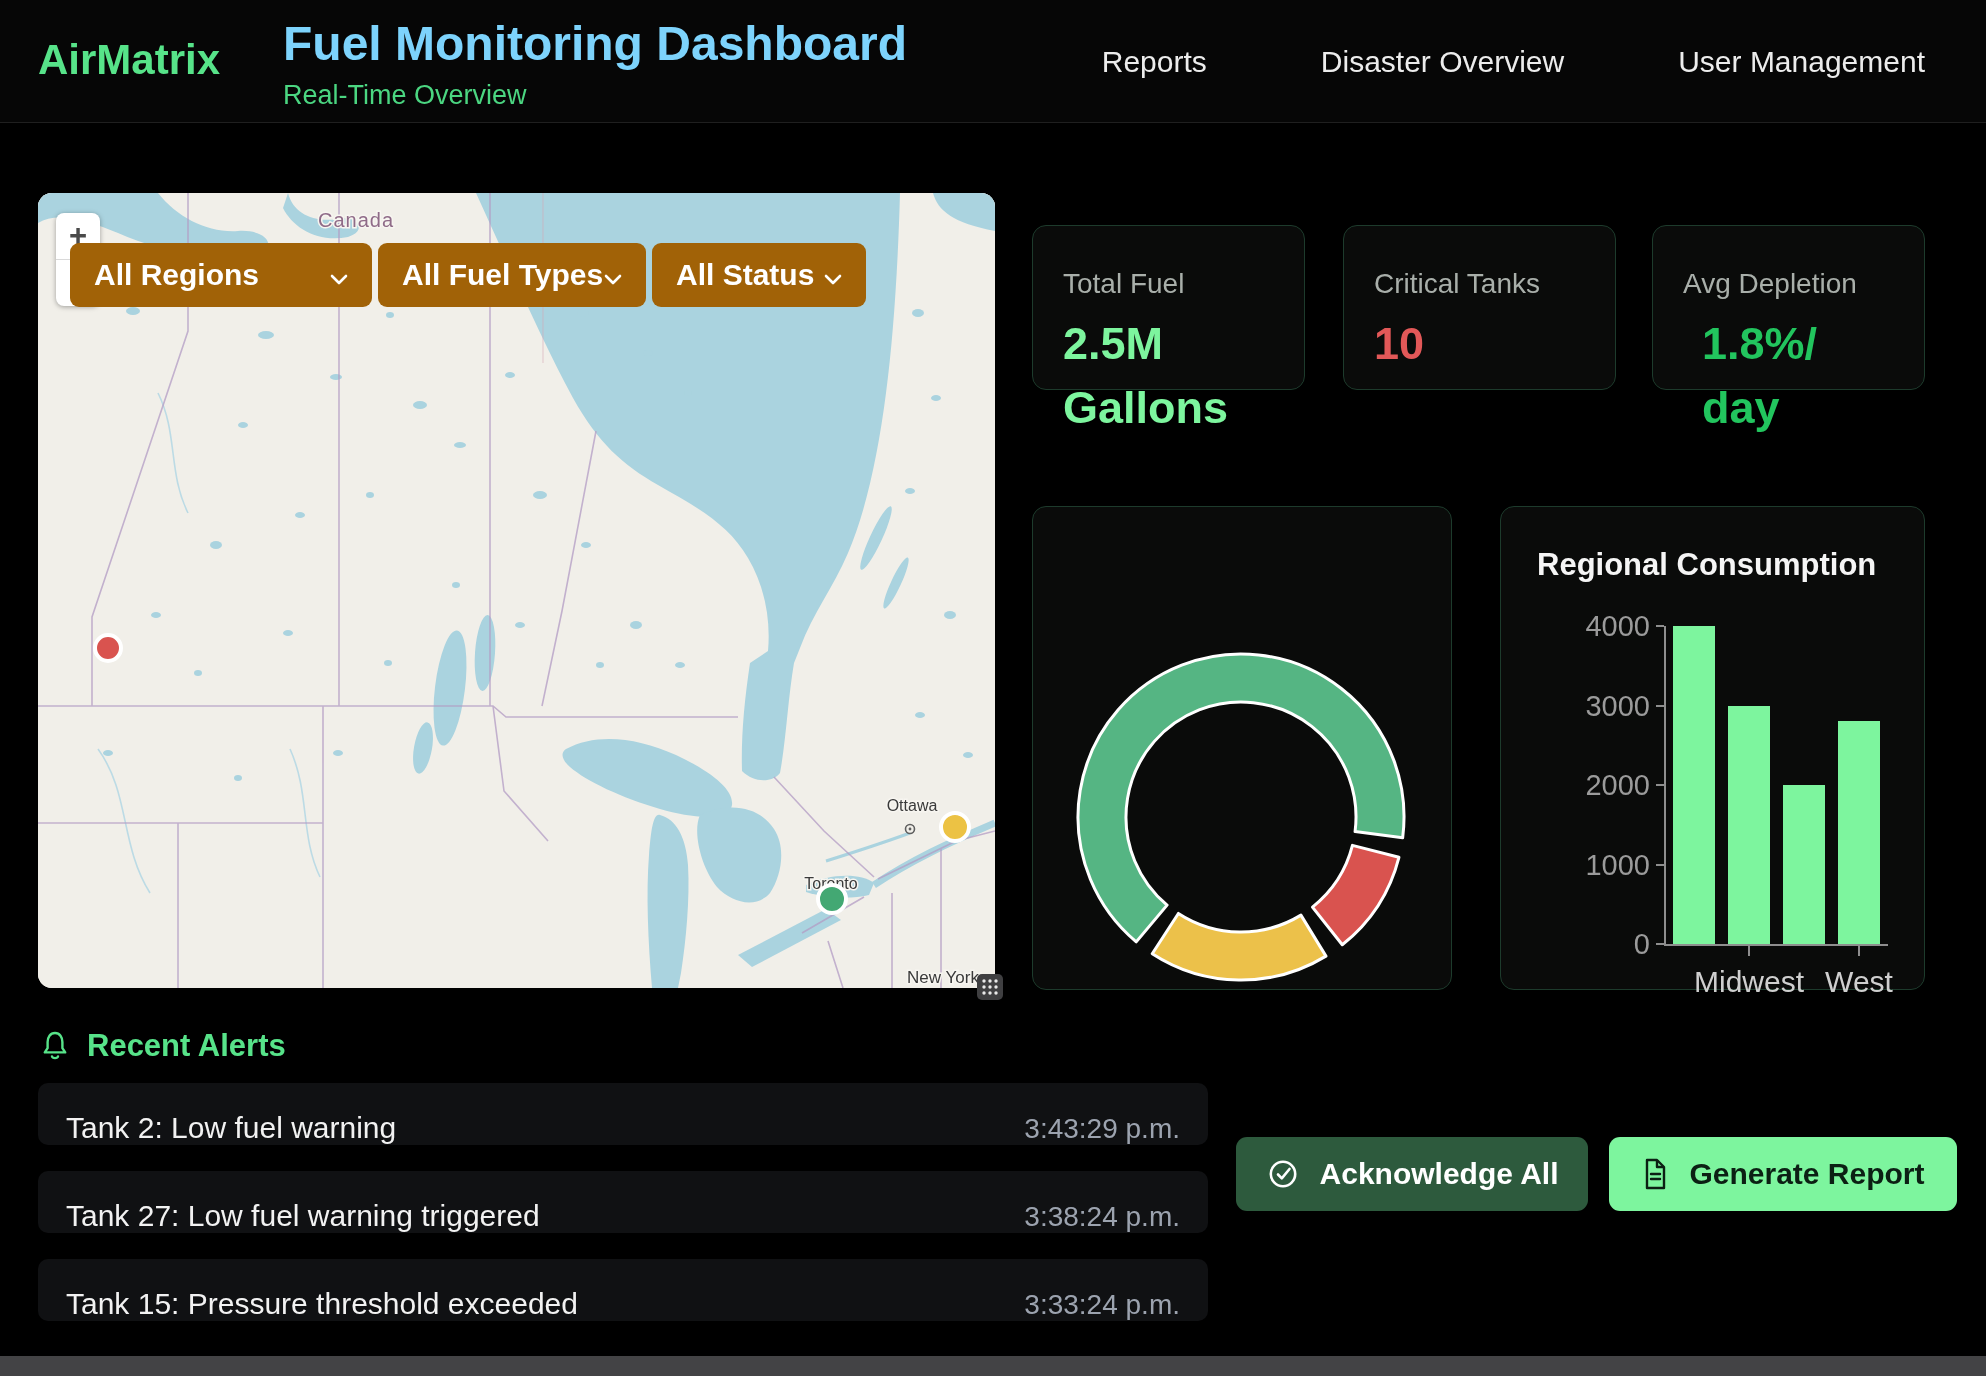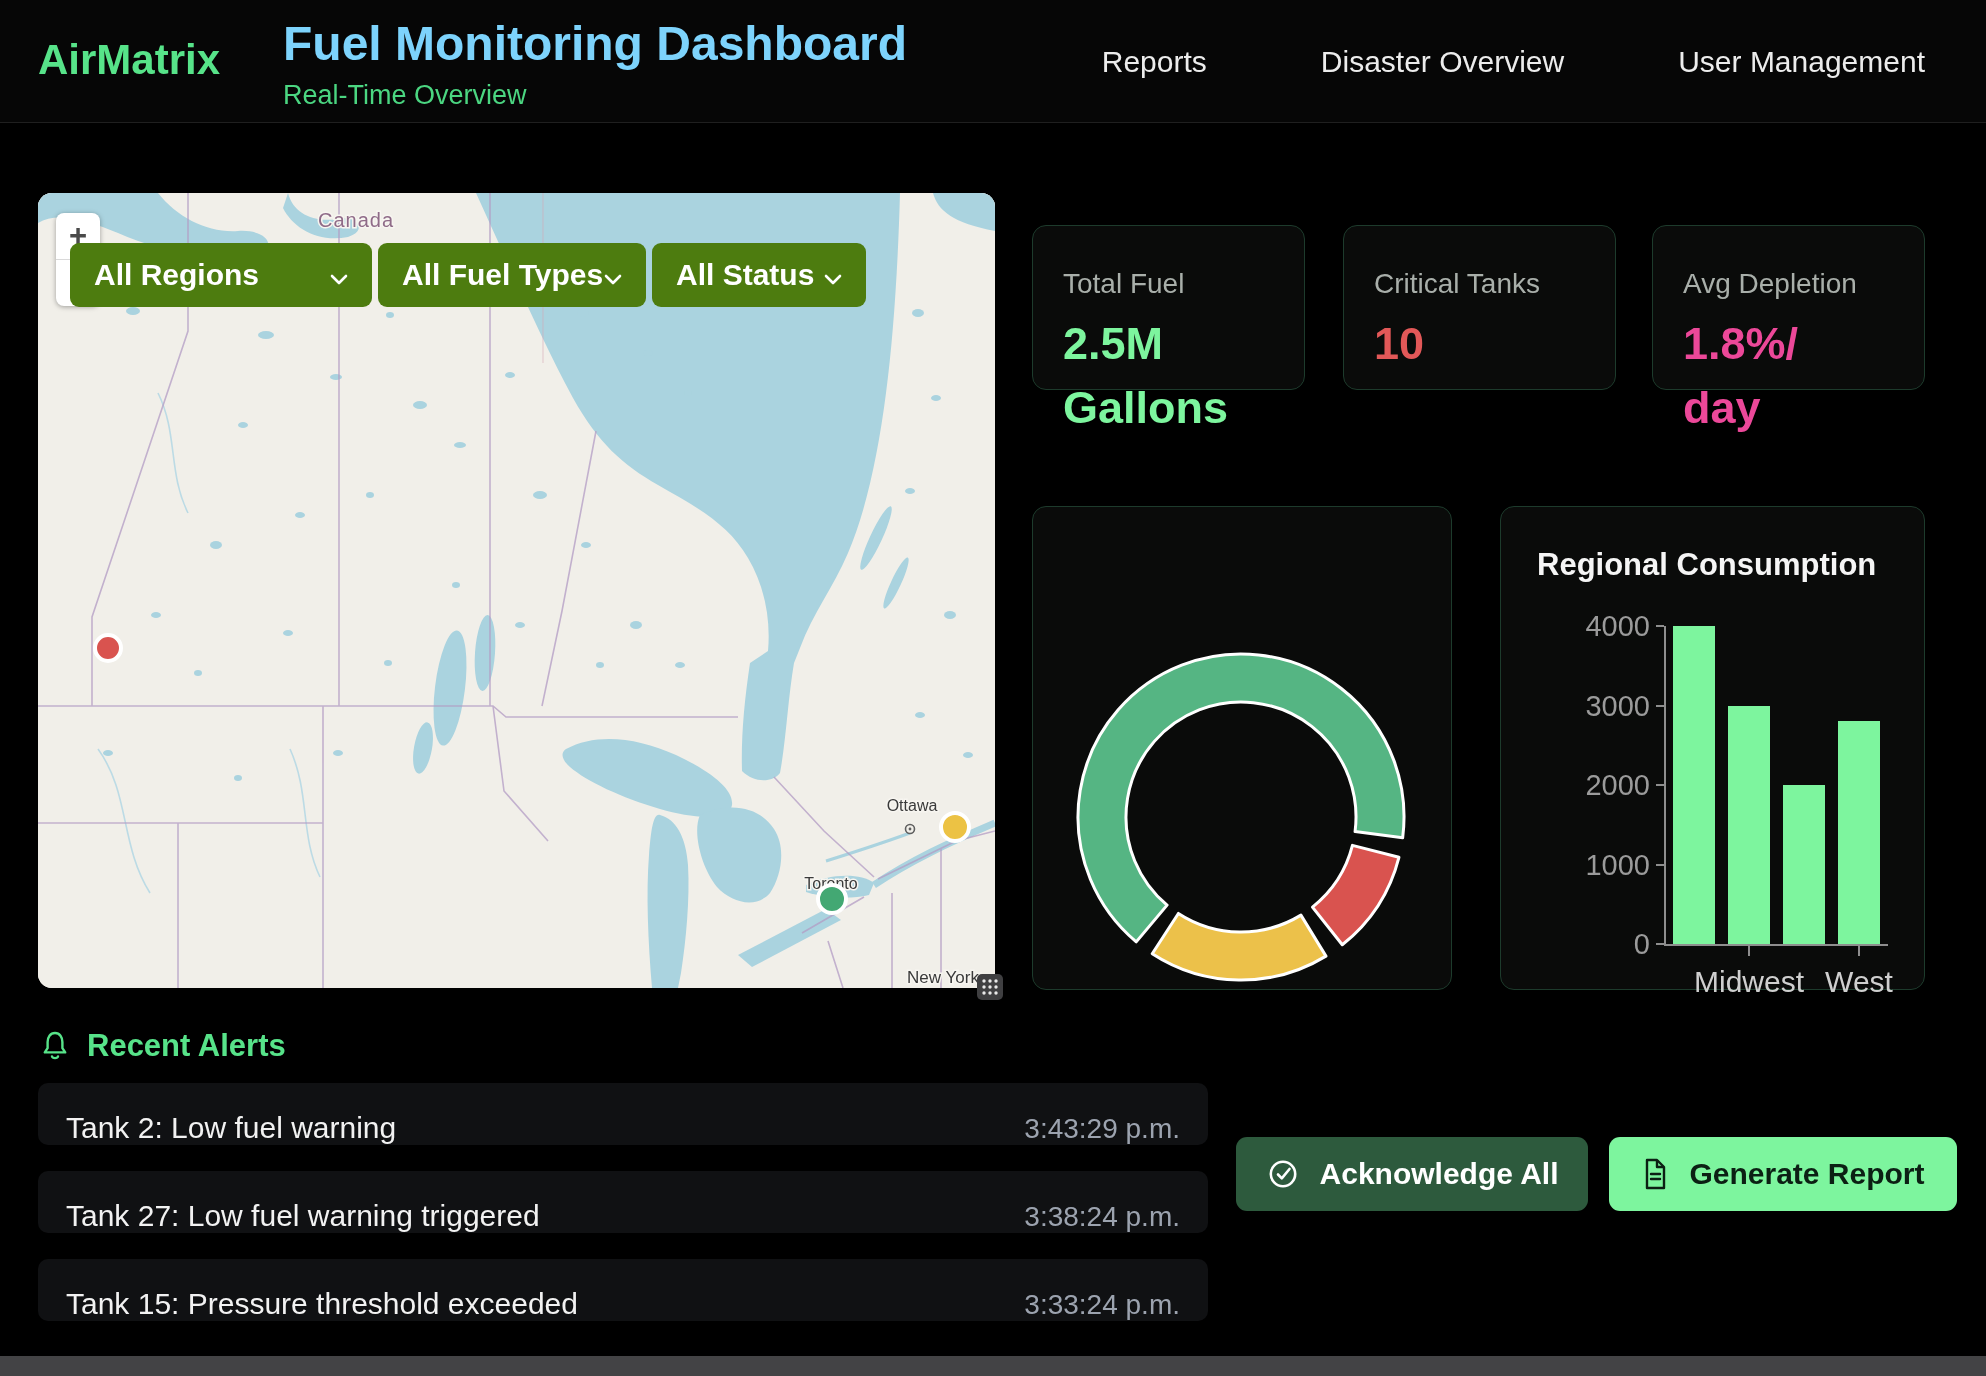--- a/index.html
+++ b/index.html
@@ -14,21 +14,21 @@
   .nav{position:absolute;right:61px;top:0;height:123px;display:flex;align-items:center;gap:114px}
   .nav-item{font-size:30px;color:#ececec;cursor:pointer;white-space:nowrap}
 
   
   .map-panel{position:absolute;left:38px;top:193px;width:957px;height:795px;border-radius:14px;overflow:hidden;background:#f1efe9}
   .map-panel svg.basemap{position:absolute;left:0;top:0;width:957px;height:795px;display:block}
   .zoomctl{position:absolute;left:18px;top:20px;width:44px;background:#fff;border-radius:8px;box-shadow:0 1px 5px rgba(0,0,0,.35);z-index:5;overflow:hidden}
   .zoombtn{width:44px;height:46px;display:flex;align-items:center;justify-content:center;font-size:31px;font-weight:bold;color:#4a4a4a;cursor:pointer}
   .zoombtn + .zoombtn{border-top:1px solid #d9d9d9}
   .filters{position:absolute;left:32px;top:50px;display:flex;gap:6px;z-index:10}
-  .filter{height:64px;background:#4d7c0f;border:none;border-radius:9px;color:#fff;font-size:30px;font-weight:600;font-family:inherit;display:flex;align-items:center;justify-content:space-between;padding:0 24px;box-sizing:border-box;cursor:pointer}
+  .filter{height:64px;background:#a16207;border:none;border-radius:9px;color:#fff;font-size:30px;font-weight:600;font-family:inherit;display:flex;align-items:center;justify-content:space-between;padding:0 24px;box-sizing:border-box;cursor:pointer}
   .filter.w1{width:302px}.filter.w2{width:268px}.filter.w3{width:214px}
   .drag-handle{position:absolute;left:977px;top:974px;width:26px;height:26px;background:#3f3f41;border-radius:5px;z-index:6;display:flex;align-items:center;justify-content:center}
 
   
   .stat-card{position:absolute;top:225px;width:273px;height:165px;background:#0a0b0a;border:1px solid #1d3b2c;border-radius:14px;box-sizing:border-box;padding:42px 30px}
   .stat-card.c1{left:1032px}.stat-card.c2{left:1343px}.stat-card.c3{left:1652px}
   .stat-label{font-size:28px;color:#a9afaa}
   .stat-value{font-size:45px;font-weight:bold;line-height:1.42;margin-top:12px}
 
   
@@ -224,21 +224,21 @@
 </div>
 <div class="stat-card c2">
   <div class="stat-label">Critical Tanks</div>
   <div class="stat-value" style="color: rgb(226, 88, 88);">
     <div>10</div>
     <div></div>
   </div>
 </div>
 <div class="stat-card c3">
   <div class="stat-label">Avg Depletion</div>
-  <div class="stat-value" style="color: #ec4899;">
+  <div class="stat-value" style="color: #22c55e; margin-left: 19px;">
     <div>1.8%/</div>
     <div>day</div>
   </div>
 </div>
 
 <div class="chart-panel" id="tank-panel">
   <svg id="donut-svg" viewBox="0 0 420 484">
       <path d="M 103.23 434.87 A 163 163 0 1 1 369.68 330.71 L 322.07 324.61 A 115 115 0 1 0 134.08 398.10 Z" fill="#55b583" stroke="#ffffff" stroke-width="3" stroke-linejoin="round"></path>
       <path d="M 365.95 350.26 A 163 163 0 0 1 309.27 437.72 L 279.45 400.11 A 115 115 0 0 0 319.44 338.40 Z" fill="#d9534f" stroke="#ffffff" stroke-width="3" stroke-linejoin="round"></path>
       <path d="M 292.95 449.11 A 163 163 0 0 1 119.22 446.70 L 145.37 406.45 A 115 115 0 0 0 267.93 408.15 Z" fill="#ecc14a" stroke="#ffffff" stroke-width="3" stroke-linejoin="round"></path>

